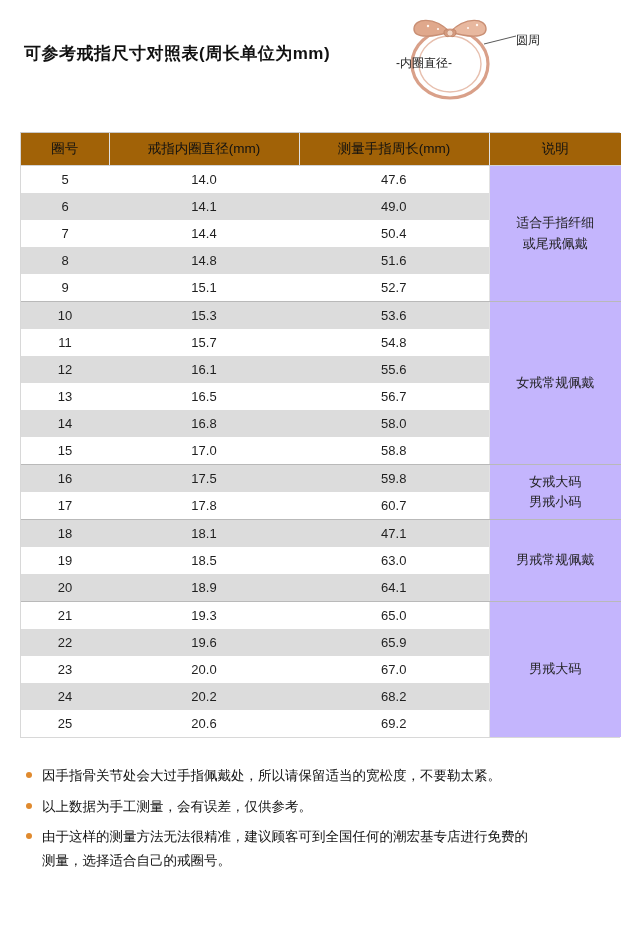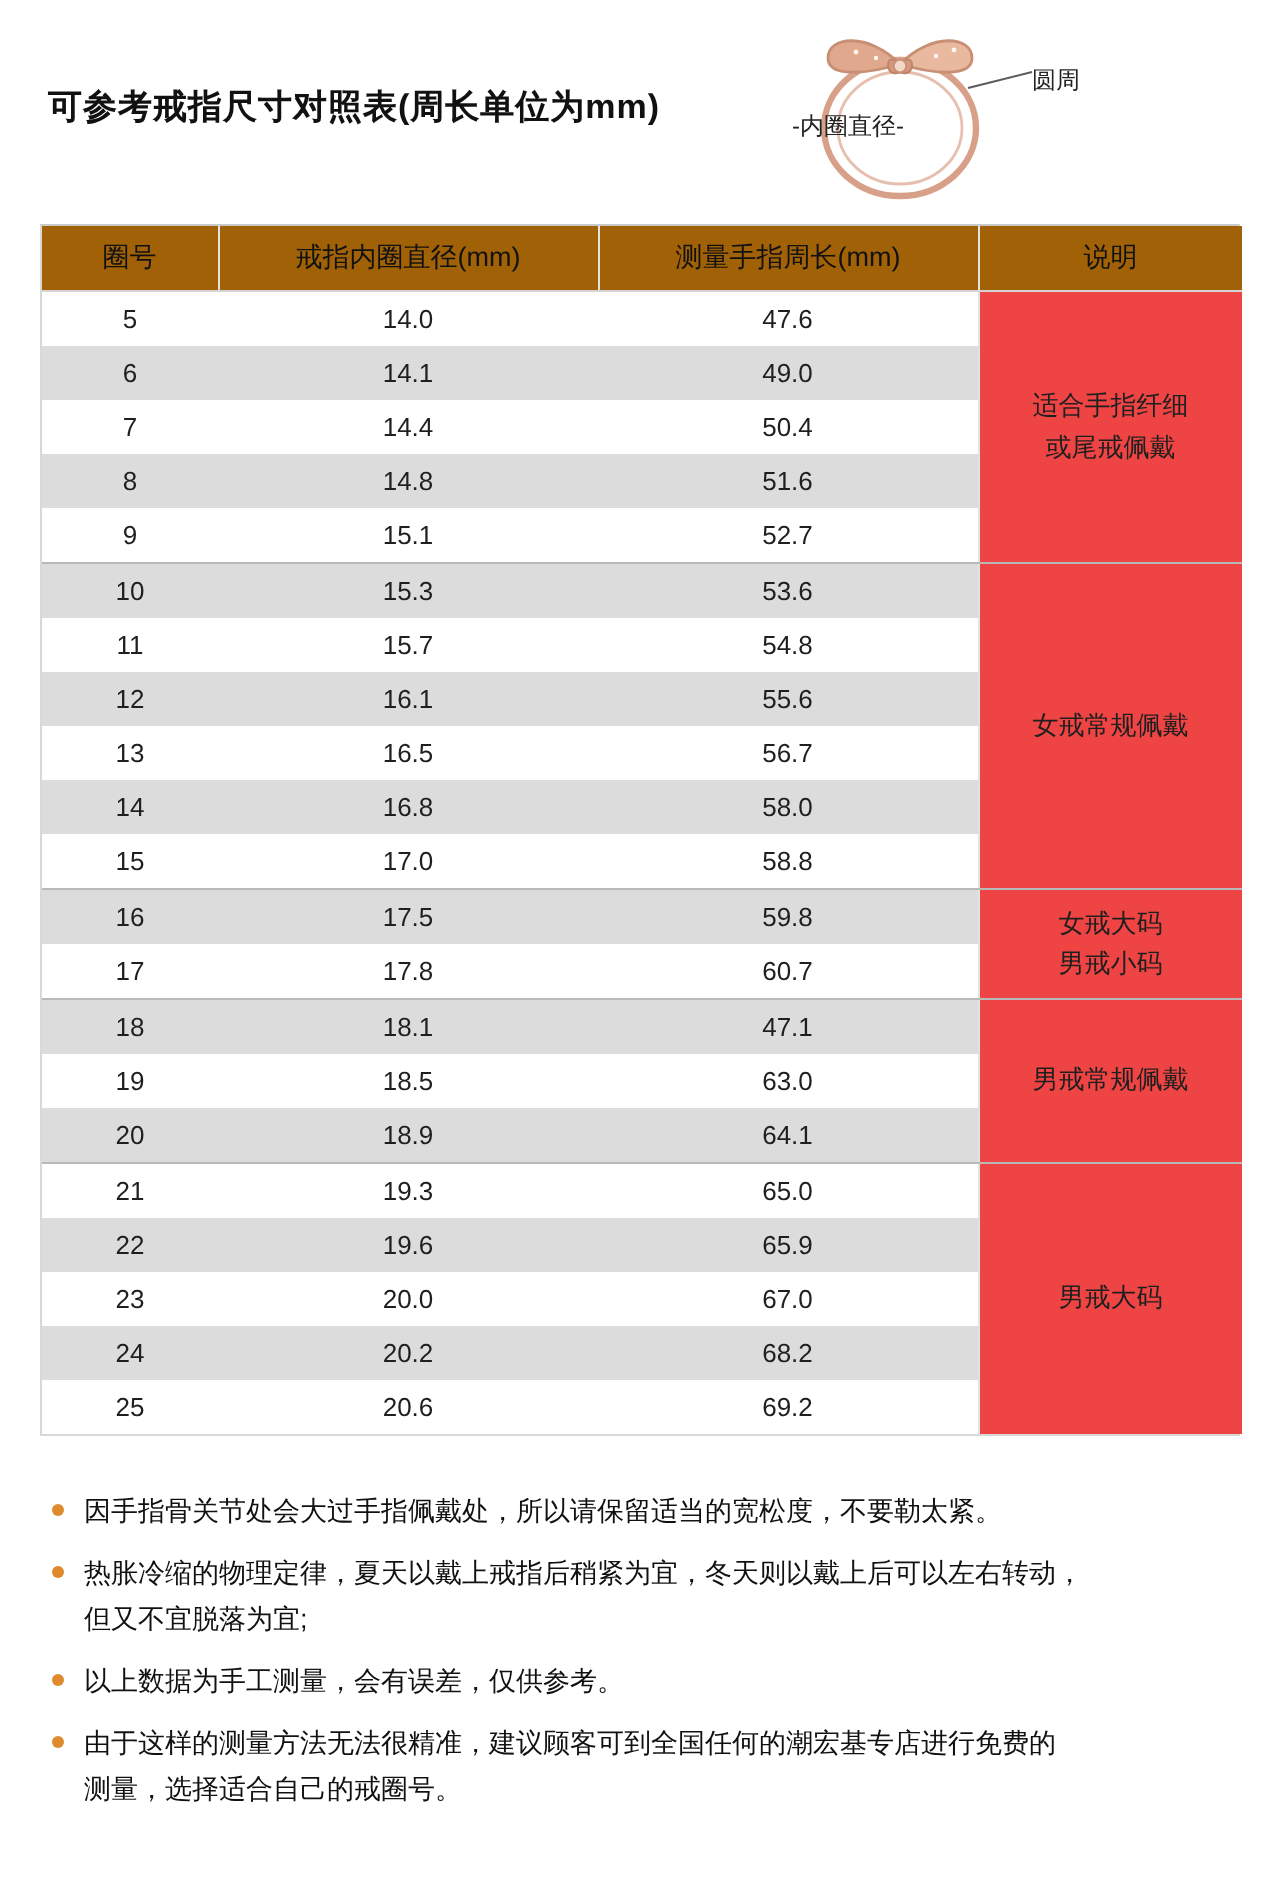--- a/index.html
+++ b/index.html
@@ -12,21 +12,21 @@
     background: #ffffff;
     font-family: "Liberation Sans", sans-serif;
     color: #1a1a1a;
     position: relative;
     overflow: hidden;
   }
 
   
   .header {
     position: relative;
-    height: 112px;
+    height: 132px;
   }
   .title {
     position: absolute;
     left: 24px;
     top: 42px;
     font-size: 17px;
     font-weight: bold;
     letter-spacing: .5px;
     color: #111;
   }
@@ -74,21 +74,21 @@
   table.size-table th:last-child { border-right: none; font-family: Liberation Serif, serif; }
   table.size-table td {
     text-align: center;
     height: 25px;
     color: #1f1f1f;
     font-size: 13px;
   }
   tr.odd td.data { background: #ffffff; }
   tr.even td.data { background: #dcdcdc; }
   td.note {
-    background: #ef4444;
+    background: #c4b5fd;
     border-left: 1px solid #e2e2e2;
     line-height: 1.55;
     font-size: 13.5px;
   }
   td.grp-end { border-bottom: 1px solid #b9b9b9; }
   .col-a { width: 88px; }
   .col-b { width: 190px; }
   .col-c { width: 190px; }
   .col-d { width: 132px; }
 
@@ -296,25 +296,20 @@
   </table>
 </div>
 
 <div class="notes">
   <div class="note-item">
     <span class="bullet"></span>
     <span>因手指骨关节处会大过手指佩戴处，所以请保留适当的宽松度，不要勒太紧。</span>
   </div>
   <div class="note-item">
     <span class="bullet"></span>
-    <span>热胀冷缩的物理定律，夏天以戴上戒指后稍紧为宜，冬天则以戴上后可以左右转动，</span>
-    <span class="note-line2">但又不宜脱落为宜;</span>
-  </div>
-  <div class="note-item">
-    <span class="bullet"></span>
     <span>以上数据为手工测量，会有误差，仅供参考。</span>
   </div>
   <div class="note-item">
     <span class="bullet"></span>
     <span>由于这样的测量方法无法很精准，建议顾客可到全国任何的潮宏基专店进行免费的</span>
     <span class="note-line2">测量，选择适合自己的戒圈号。</span>
   </div>
 </div>
 
 </body></html>

